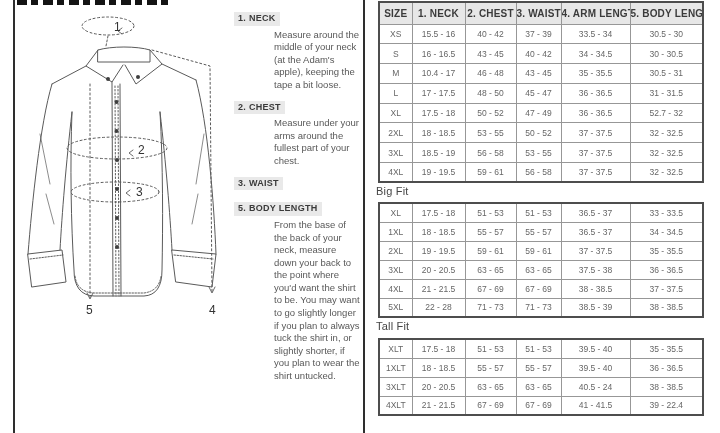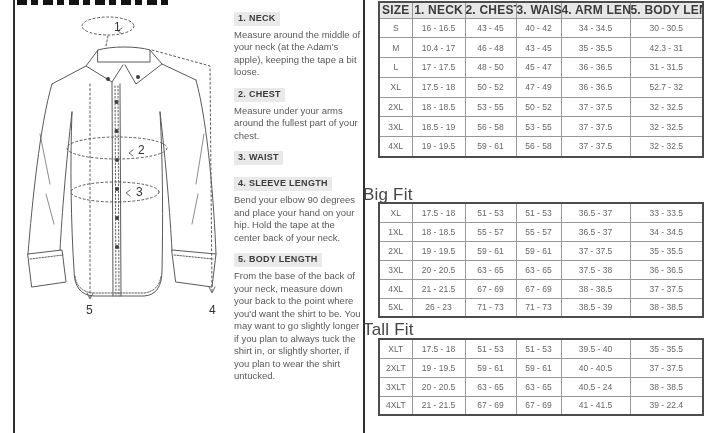--- a/index.html
+++ b/index.html
@@ -30,40 +30,40 @@
   .instructions {
     position:absolute; left:234px; top:12px; width:127px;
     font-size:9.5px; line-height:1.32; color:#565656;
   }
   .instr-section { margin-bottom:9px; }
   .instr-title {
     display:inline-block; background:#e9e9e9; color:#3a3a3a;
     font-weight:bold; font-size:9px; letter-spacing:.3px;
     padding:1px 4px; margin-bottom:3px;
   }
-  .instr-body { color:#585858; }
+  .instr-body { color:#585858;margin-left:40px; }
 
   
   .size-table {
     position:absolute; left:378px; width:324px;
     border-collapse:collapse; table-layout:fixed;
     border:2px solid #4d4d4d;
   }
   .size-table th, .size-table td {
     border:1px solid #979797; text-align:center; vertical-align:middle;
     overflow:hidden; white-space:nowrap;
   }
   .size-table th {
     background:#e7e7e7; color:#3b3b3b; font-weight:bold;
-    font-size:12px; height:16px; letter-spacing:.2px;
+    font-size:10px; height:22px; letter-spacing:.2px;
   }
   .size-table td { color:#666666; font-size:8.5px; height:19px; }
   #table-regular td { height:19.8px; }
   .fit-label {
-    position:absolute; left:363px; font-size:17px; color:#454545;
+    position:absolute; left:376px; font-size:11px; color:#454545;
     letter-spacing:.2px;
   }
   #table-regular { top:1px; }
   #big-fit-label { top:185px; }
   #table-big     { top:202px; }
   #tall-fit-label{ top:320px; }
   #table-tall    { top:338px; }
 </style>
 </head>
 <body>
@@ -142,24 +142,20 @@
     <div class="instr-section">
       <span class="instr-title">1. NECK</span>
       <div class="instr-body">Measure around the middle of your neck (at the Adam's apple), keeping the tape a bit loose.</div>
     </div>
     <div class="instr-section">
       <span class="instr-title">2. CHEST</span>
       <div class="instr-body">Measure under your arms around the fullest part of your chest.</div>
     </div>
     <div class="instr-section">
       <span class="instr-title">3. WAIST</span>
-    </div>
-    <div class="instr-section">
-      <span class="instr-title">4. SLEEVE LENGTH</span>
-      <div class="instr-body">Bend your elbow 90 degrees and place your hand on your hip. Hold the tape at the center back of your neck.</div>
     </div>
     <div class="instr-section">
       <span class="instr-title">5. BODY LENGTH</span>
       <div class="instr-body">From the base of the back of your neck, measure down your back to the point where you'd want the shirt to be. You may want to go slightly longer if you plan to always tuck the shirt in, or slightly shorter, if you plan to wear the shirt untucked.</div>
     </div>
   </div>
 
   <table class="size-table" id="table-regular">
     <colgroup>
         <col style="width:33px">
@@ -174,34 +170,42 @@
         <th>SIZE</th>
         <th>1. NECK</th>
         <th>2. CHEST</th>
         <th>3. WAIST</th>
         <th>4. ARM LENGTH</th>
         <th>5. BODY LENGTH</th>
       </tr>
     </thead>
     <tbody>
         <tr>
+          <td>XS</td>
+          <td>15.5 - 16</td>
+          <td>40 - 42</td>
+          <td>37 - 39</td>
+          <td>33.5 - 34</td>
+          <td>30.5 - 30</td>
+        </tr>
+        <tr>
           <td>S</td>
           <td>16 - 16.5</td>
           <td>43 - 45</td>
           <td>40 - 42</td>
           <td>34 - 34.5</td>
           <td>30 - 30.5</td>
         </tr>
         <tr>
           <td>M</td>
           <td>10.4 - 17</td>
           <td>46 - 48</td>
           <td>43 - 45</td>
           <td>35 - 35.5</td>
-          <td>42.3 - 31</td>
+          <td>30.5 - 31</td>
         </tr>
         <tr>
           <td>L</td>
           <td>17 - 17.5</td>
           <td>48 - 50</td>
           <td>45 - 47</td>
           <td>36 - 36.5</td>
           <td>31 - 31.5</td>
         </tr>
         <tr>
@@ -285,21 +289,21 @@
         <tr>
           <td>4XL</td>
           <td>21 - 21.5</td>
           <td>67 - 69</td>
           <td>67 - 69</td>
           <td>38 - 38.5</td>
           <td>37 - 37.5</td>
         </tr>
         <tr>
           <td>5XL</td>
-          <td>26 - 23</td>
+          <td>22 - 28</td>
           <td>71 - 73</td>
           <td>71 - 73</td>
           <td>38.5 - 39</td>
           <td>38 - 38.5</td>
         </tr>
       </tbody>
   </table>
 
   <div class="fit-label" id="tall-fit-label">Tall Fit</div>
   <table class="size-table" id="table-tall">
@@ -314,26 +318,26 @@
     <tbody>
         <tr>
           <td>XLT</td>
           <td>17.5 - 18</td>
           <td>51 - 53</td>
           <td>51 - 53</td>
           <td>39.5 - 40</td>
           <td>35 - 35.5</td>
         </tr>
         <tr>
-          <td>2XLT</td>
-          <td>19 - 19.5</td>
-          <td>59 - 61</td>
-          <td>59 - 61</td>
-          <td>40 - 40.5</td>
-          <td>37 - 37.5</td>
+          <td>1XLT</td>
+          <td>18 - 18.5</td>
+          <td>55 - 57</td>
+          <td>55 - 57</td>
+          <td>39.5 - 40</td>
+          <td>36 - 36.5</td>
         </tr>
         <tr>
           <td>3XLT</td>
           <td>20 - 20.5</td>
           <td>63 - 65</td>
           <td>63 - 65</td>
           <td>40.5 - 24</td>
           <td>38 - 38.5</td>
         </tr>
         <tr>

